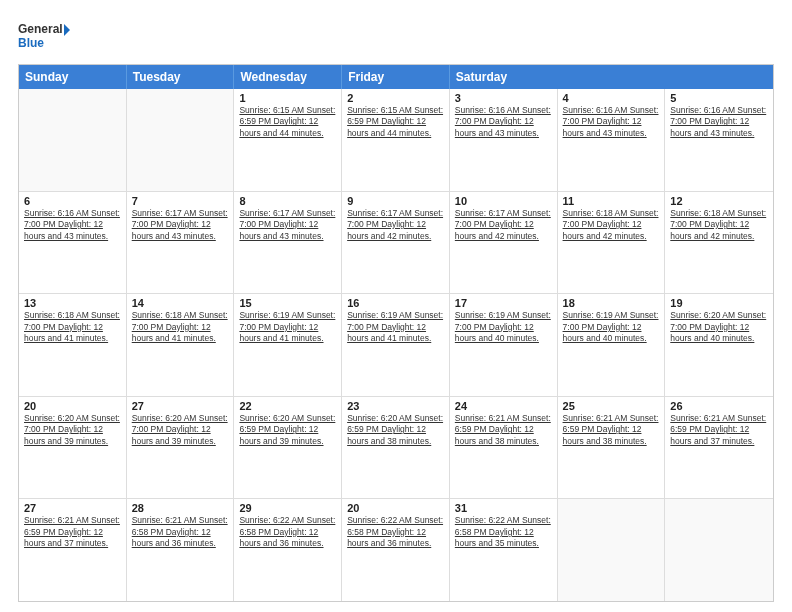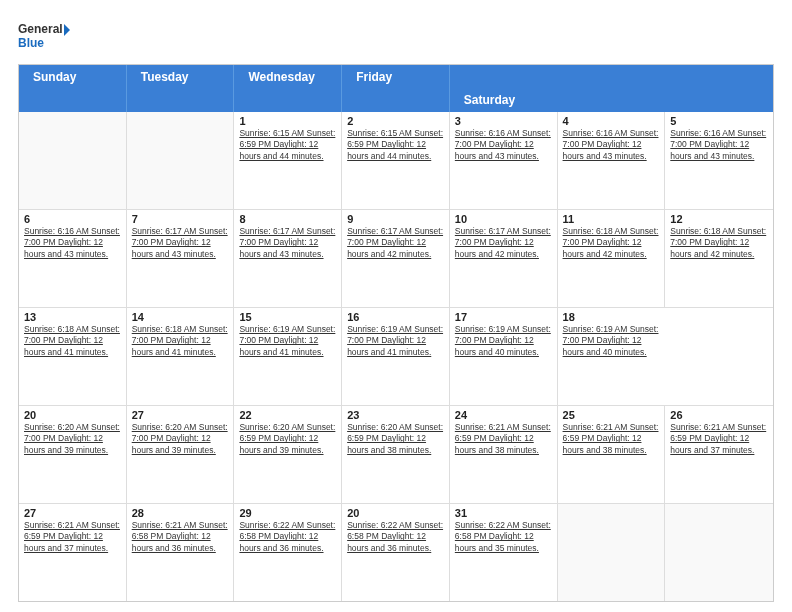--- a/index.html
+++ b/index.html
@@ -49,25 +49,25 @@
     }
     .cal-header {
       display: grid;
       grid-template-columns: repeat(7, 1fr);
       background: #3a7fd5;
     }
     .cal-header-cell {
       color: #fff;
       font-size: 12px;
       font-weight: bold;
-      padding: 5px 14px;
+      padding: 5px 6px;
       text-align: left;
       border-right: 1px solid #5a9ae0;
     }
-    .cal-header-cell:last-child { border-right: none; margin-top: 23px; }
+    .cal-header-cell:last-child { border-right: none; }
     .cal-body {
       flex: 1;
       display: flex;
       flex-direction: column;
     }
     .cal-row {
       display: grid;
       grid-template-columns: repeat(7, 1fr);
       flex: 1;
       border-bottom: 1px solid #ddd;
@@ -232,20 +232,26 @@
             <div class="cell-info">Sunrise: 6:19 AM
 Sunset: 7:00 PM
 Daylight: 12 hours and 40 minutes.</div>
           </div>
           <div class="cal-cell">
             <span class="day-num">18</span>
             <div class="cell-info">Sunrise: 6:19 AM
 Sunset: 7:00 PM
 Daylight: 12 hours and 40 minutes.</div>
           </div>
+          <div class="cal-cell">
+            <span class="day-num">19</span>
+            <div class="cell-info">Sunrise: 6:20 AM
+Sunset: 7:00 PM
+Daylight: 12 hours and 40 minutes.</div>
+          </div>
         </div>
         <div class="cal-row">
           <div class="cal-cell">
             <span class="day-num">20</span>
             <div class="cell-info">Sunrise: 6:20 AM
 Sunset: 7:00 PM
 Daylight: 12 hours and 39 minutes.</div>
           </div>
           <div class="cal-cell">
             <span class="day-num">27</span>

